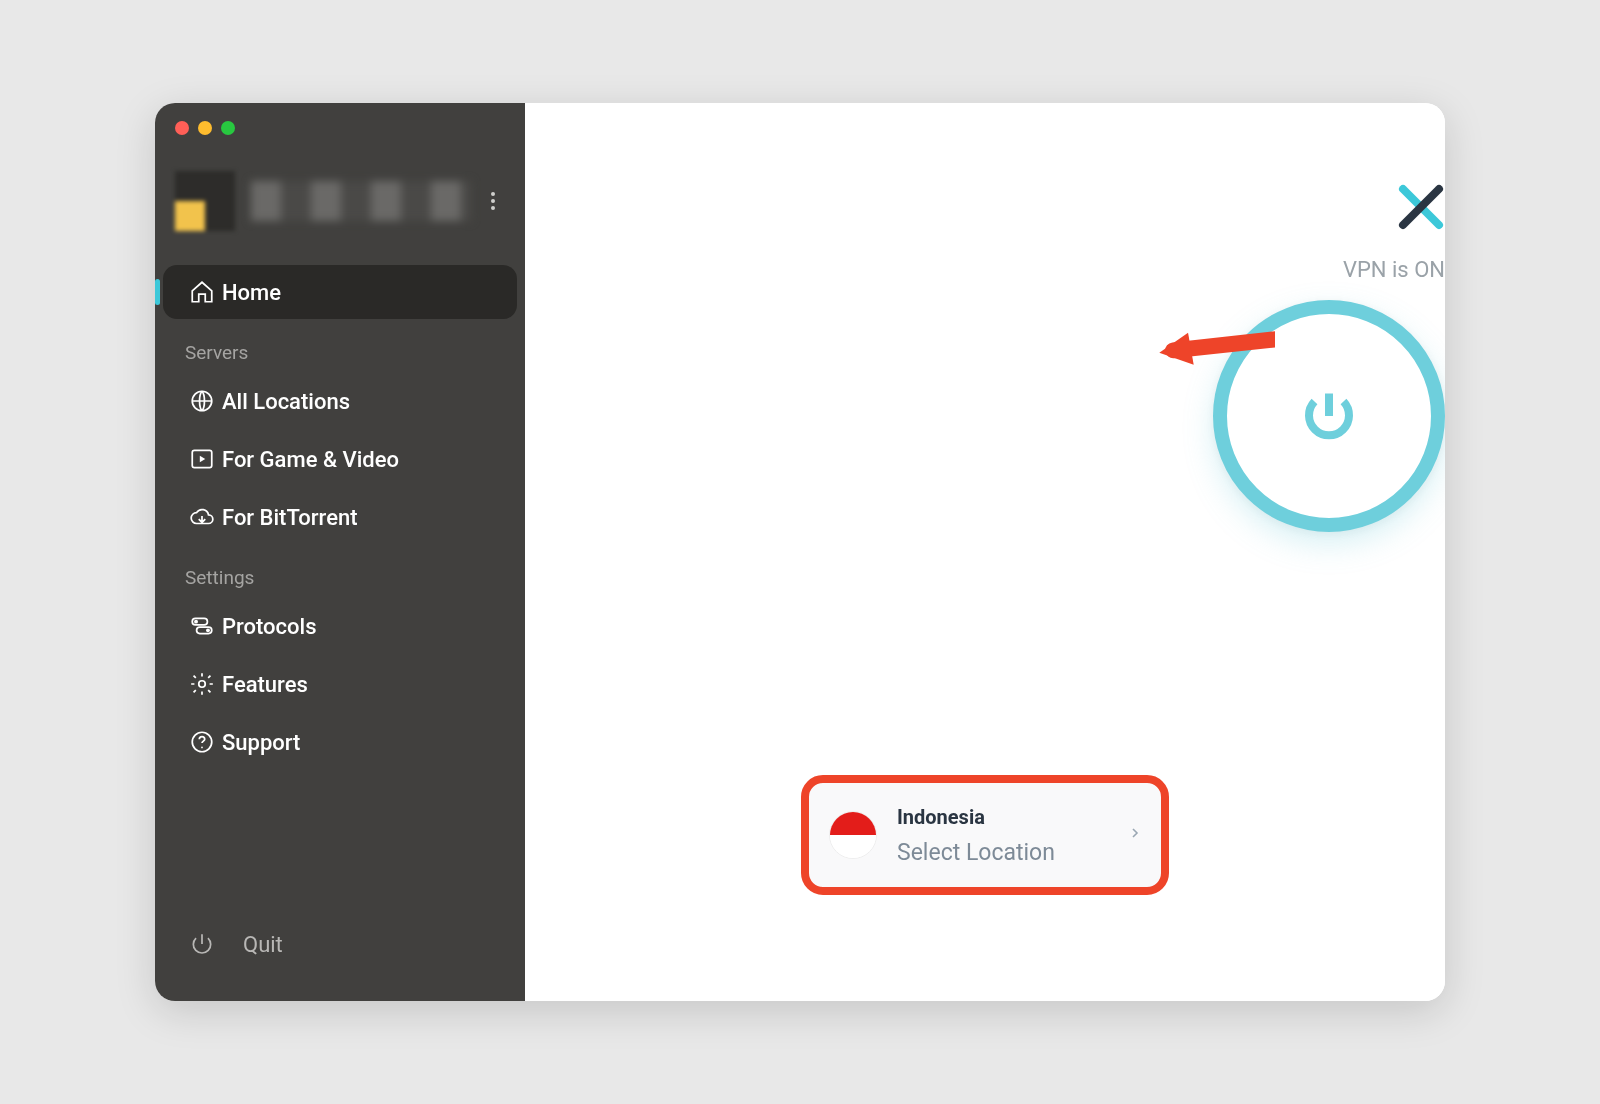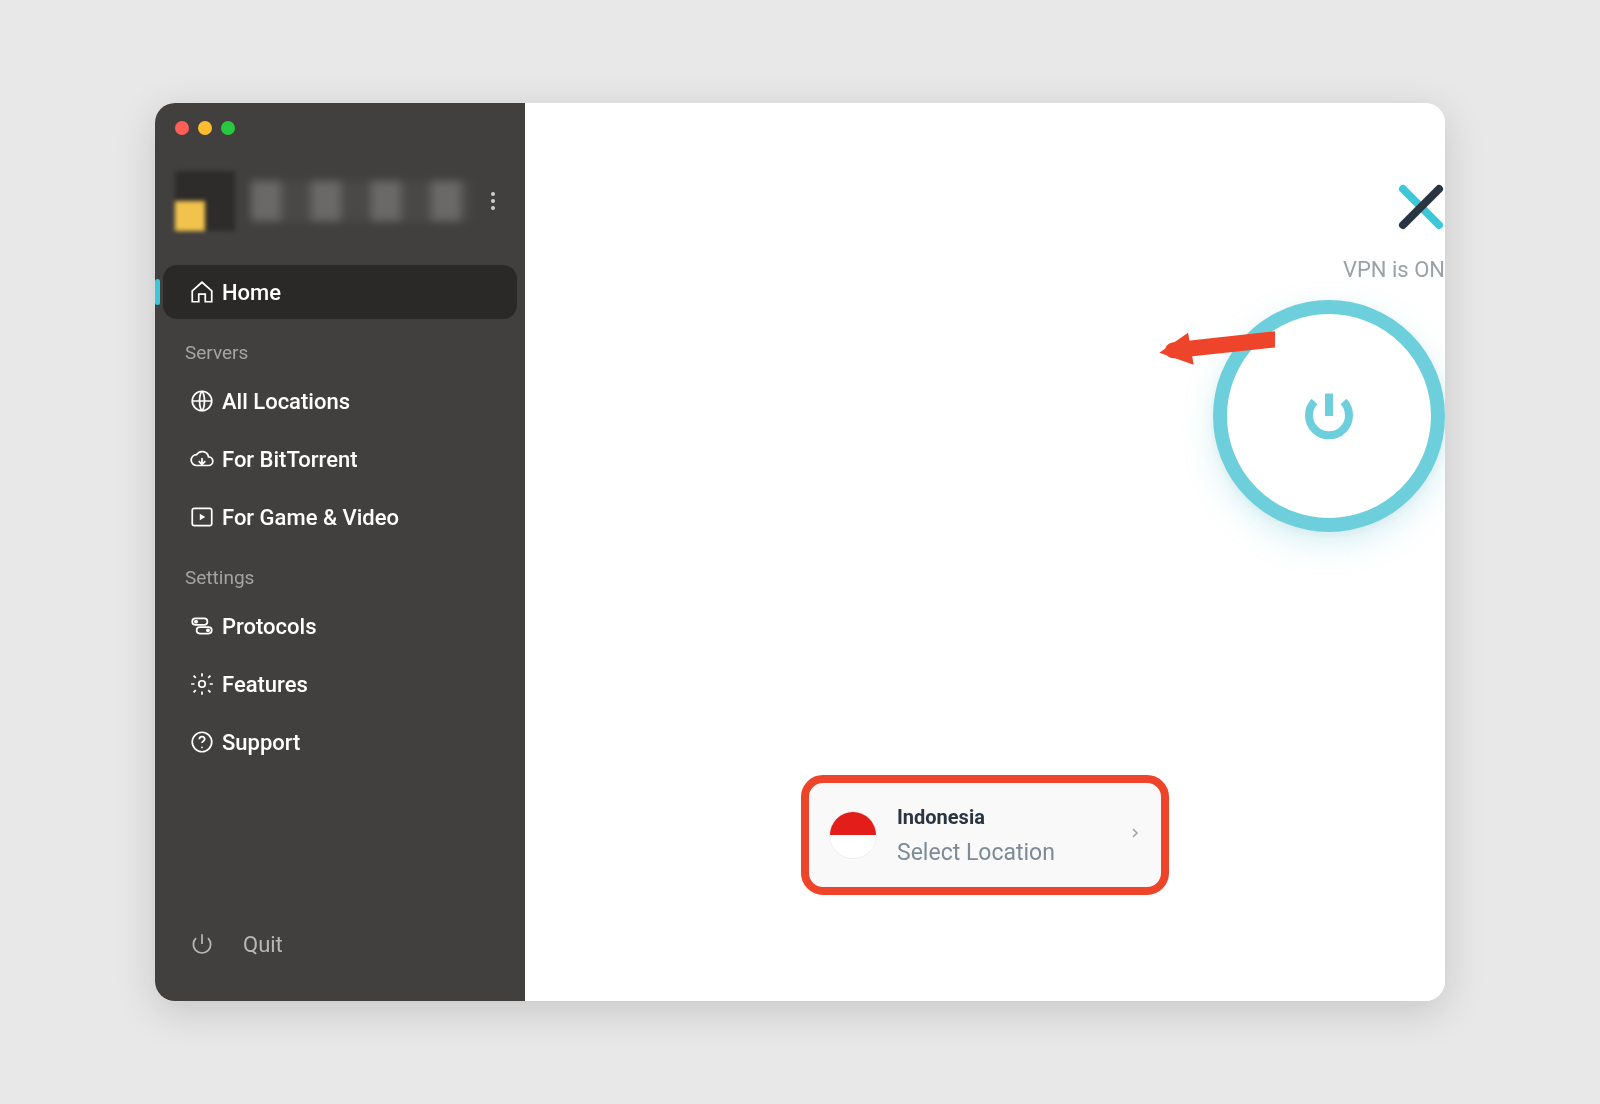--- a/index.html
+++ b/index.html
@@ -257,35 +257,35 @@
               <circle cx="12" cy="12" r="9"></circle>
               <path d="M3 12h18M12 3c3 3 3 15 0 18M12 3c-3 3-3 15 0 18"></path>
             </svg>
         </span>
         <span>All Locations</span>
       </div>
 
       <div class="nav-item">
         <span class="nav-icon">
           <svg viewBox="0 0 24 24">
+              <rect x="3" y="4" width="18" height="16" rx="2"></rect>
+              <path d="M10 9l5 3-5 3z" fill="#fff" stroke="none"></path>
+            </svg>
+        </span>
+        <span>For Game &amp; Video</span>
+      </div>
+
+      <div class="nav-item">
+        <span class="nav-icon">
+          <svg viewBox="0 0 24 24">
               <path d="M7 18a5 5 0 0 1 0-10 6 6 0 0 1 11 2 4 4 0 0 1 0 8H7z"></path>
               <path d="M12 11v6m-3-3 3 3 3-3"></path>
             </svg>
         </span>
         <span>For BitTorrent</span>
-      </div>
-
-      <div class="nav-item">
-        <span class="nav-icon">
-          <svg viewBox="0 0 24 24">
-              <rect x="3" y="4" width="18" height="16" rx="2"></rect>
-              <path d="M10 9l5 3-5 3z" fill="#fff" stroke="none"></path>
-            </svg>
-        </span>
-        <span>For Game &amp; Video</span>
       </div>
 
       <div class="nav-section">Settings</div>
 
       <div class="nav-item">
         <span class="nav-icon">
           <svg viewBox="0 0 24 24">
               <rect x="3" y="5" width="14" height="6" rx="3"></rect>
               <circle cx="6.5" cy="8" r="1.8" fill="#fff" stroke="none"></circle>
               <rect x="7" y="13" width="14" height="6" rx="3"></rect>

